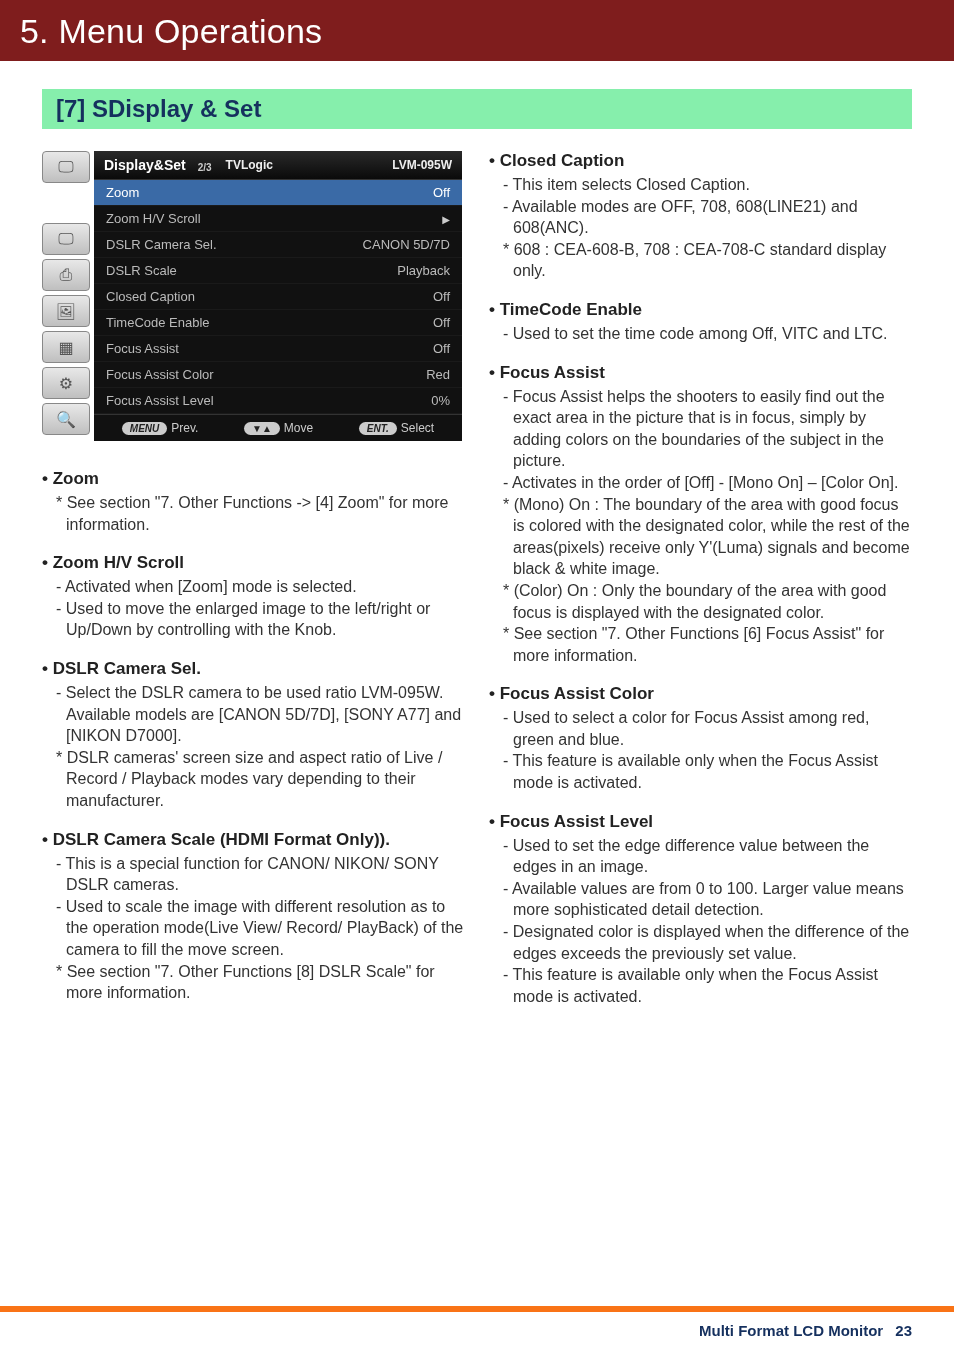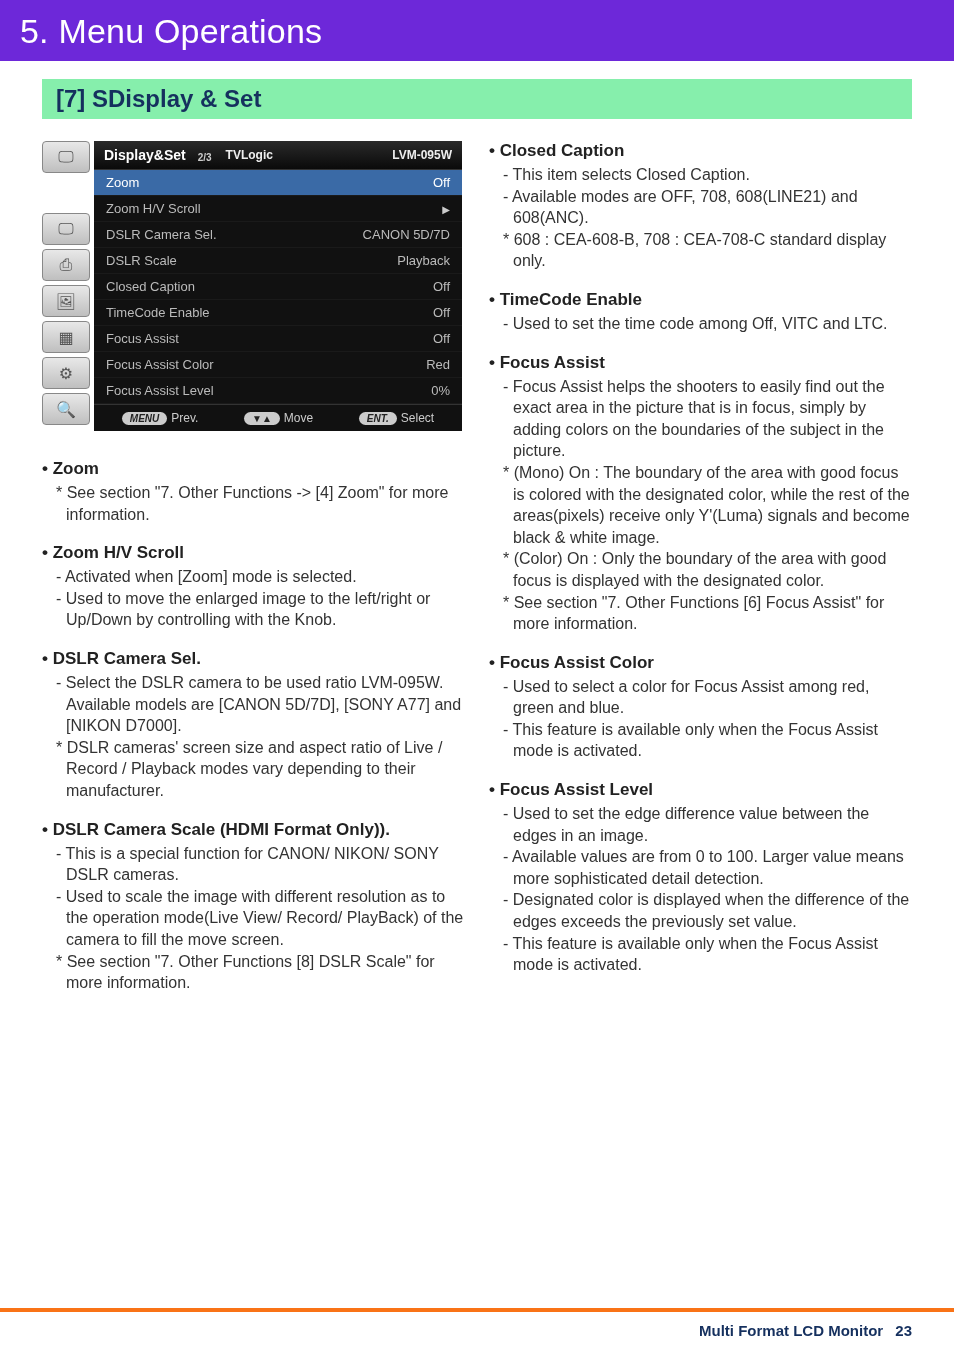--- a/index.html
+++ b/index.html
@@ -5,24 +5,24 @@
   * { box-sizing: border-box; margin: 0; padding: 0; }
   body {
     width: 954px;
     height: 1357px;
     background: #fff;
     font-family: "Myriad Pro", "Segoe UI", Arial, sans-serif;
     color: #333;
     position: relative;
   }
   .header-bar {
-    background: #6d28d9;
+    background: #7f1d1d;
     color: #fff;
     padding: 12px 20px 10px 20px;
-    margin-bottom: 18px;
+    margin-bottom: 28px;
   }
   .header-bar h1 {
     font-size: 34px;
     font-weight: 400;
     letter-spacing: 0.2px;
   }
   .subheader-bar {
     margin: 0 42px 22px 42px;
     background: #86efac;
     color: #15305e;
@@ -134,21 +134,21 @@
     padding-left: 18px;
     text-indent: -10px;
     margin-left: 6px;
   }
 
   .footer {
     position: absolute;
     bottom: 18px;
     left: 0;
     right: 0;
-    border-top: 4px solid #f97316;
+    border-top: 6px solid #f97316;
     padding: 10px 42px 0 0;
     text-align: right;
     font-size: 15px;
     color: #15305e;
     font-weight: 600;
   }
   .footer .page-no { margin-left: 8px; font-weight: 700; }
 </style>
 </head>
 <body>
@@ -261,20 +261,21 @@
           <div class="item-line">- Available modes are OFF, 708, 608(LINE21) and 608(ANC).</div>
           <div class="item-line">* 608 : CEA-608-B, 708 : CEA-708-C standard display only.</div>
         </div>
         <div class="item">
           <div class="item-head">TimeCode Enable</div>
           <div class="item-line">- Used to set the time code among Off, VITC and LTC.</div>
         </div>
         <div class="item">
           <div class="item-head">Focus Assist</div>
           <div class="item-line">- Focus Assist helps the shooters to easily find out the exact area in the picture that is in focus, simply by adding colors on the boundaries of the subject in the picture.</div>
+          <div class="item-line">- Activates in the order of [Off] - [Mono On] – [Color On].</div>
           <div class="item-line">* (Mono) On : The boundary of the area with good focus is colored with the designated color, while the rest of the areas(pixels) receive only Y'(Luma) signals and become black &amp; white image.</div>
           <div class="item-line">* (Color) On : Only the boundary of the area with good focus is displayed with the designated color.</div>
           <div class="item-line">* See section "7. Other Functions [6] Focus Assist" for more information.</div>
         </div>
         <div class="item">
           <div class="item-head">Focus Assist Color</div>
           <div class="item-line">- Used to select a color for Focus Assist among red, green and blue.</div>
           <div class="item-line">- This feature is available only when the Focus Assist mode is activated.</div>
         </div>
         <div class="item">

